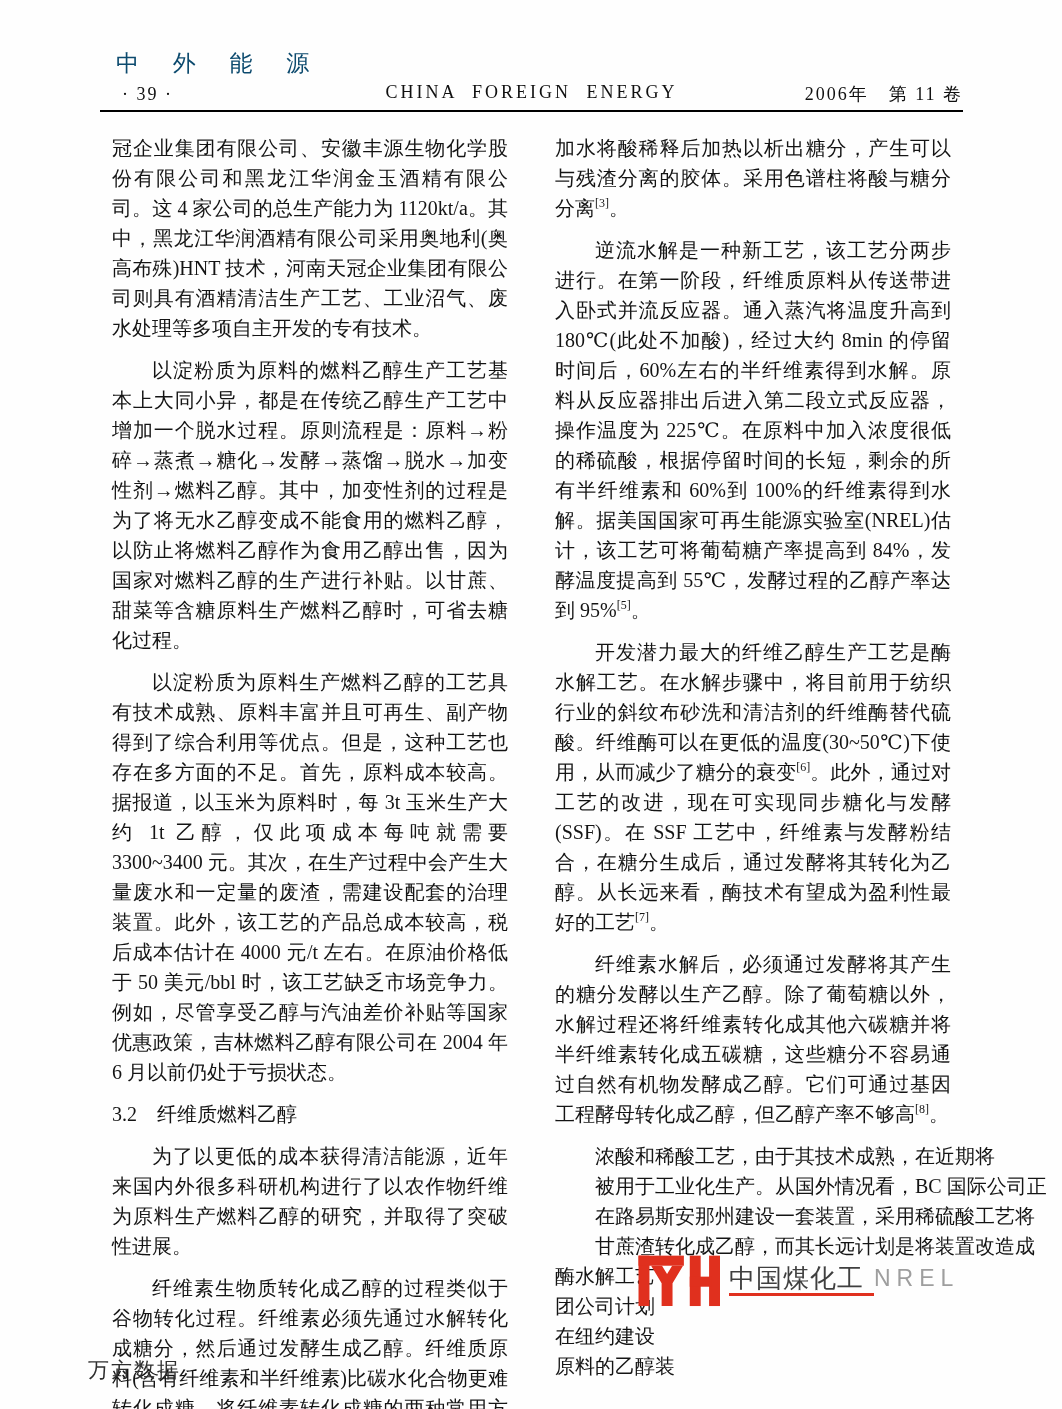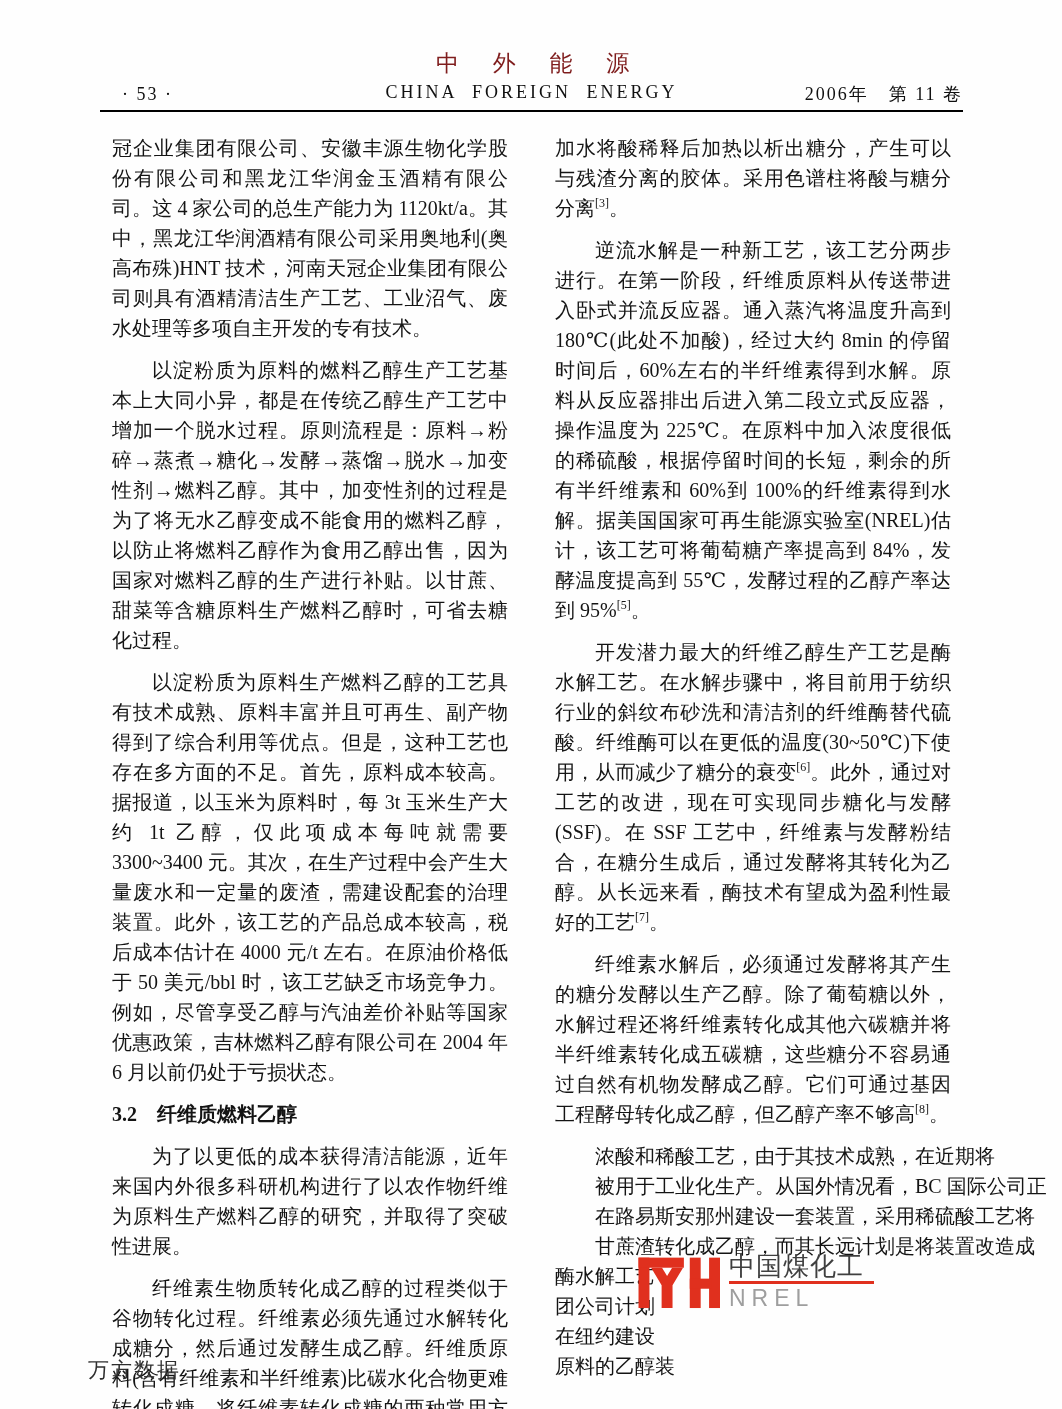--- a/index.html
+++ b/index.html
@@ -7,22 +7,22 @@
     position:relative;
     width:1062px;height:1409px;
     background:#fefefe;
     font-family:"Liberation Serif","DejaVu Serif",serif;
     color:#141414;
     overflow:hidden;
   }
   
   .hdr{position:absolute;left:100px;top:0;width:863px;}
   .hdr-cn{
-    position:absolute;top:48px;left:8px;width:100%;
-    text-align:center;font-size:23px;letter-spacing:14px;color:#7f1d1d;
+    position:absolute;top:48px;left:16px;width:100%;
+    text-align:left;font-size:23px;letter-spacing:14px;color:#0c4a6e;
   }
   .hdr-row{
     position:absolute;top:82px;left:0;width:100%;
     display:flex;justify-content:space-between;align-items:baseline;
     font-size:18px;color:#101010;
   }
   .hdr-pageno{margin-left:22px;letter-spacing:2px;}
   .hdr-en{position:absolute;left:0;right:0;text-align:center;letter-spacing:3px;word-spacing:8px;}
   .hdr-issue{letter-spacing:2px;z-index:1;background:transparent;}
   .hdr-rule{
@@ -34,33 +34,33 @@
     position:absolute;left:100px;top:121px;width:863px;
     display:flex;gap:23px;
   }
   .col{
     width:420px;
     font-size:20px;line-height:30px;
     text-align:justify;text-justify:inter-ideograph;
   }
   .para{margin:12px;}
   .para.indent{text-indent:2em;}
-  .para.heading{font-weight:bold;text-indent:0;}
+  .para.heading{font-weight:normal;text-indent:0;}
   sup.ref{font-size:12px;line-height:0;vertical-align:super;letter-spacing:0;}
   .line{white-space:nowrap;}
   .line.indent{text-indent:2em;}
   .line.spread{display:flex;justify-content:space-between;white-space:nowrap;text-indent:0;flex-direction:column;}
   
   .watermark{
     position:absolute;left:636px;top:1252px;
     display:flex;align-items:center;gap:9px;
     z-index:5;
   }
   .wm-logo{display:block;}
-  .wm-text{display:flex;flex-direction:column;justify-content:center;}
+  .wm-text{display:flex;flex-direction:row;justify-content:center;}
   .wm-cn{
     font-family:"Liberation Sans","DejaVu Sans",sans-serif;
     font-size:26px;line-height:28px;color:#3f3f3f;letter-spacing:1px;
     border-bottom:3px solid #e0301e;padding-right:10px;padding-bottom:1px;
   }
   .wm-en{
     font-family:"Liberation Sans","DejaVu Sans",sans-serif;
     font-size:23px;line-height:27px;color:#9e9e9e;letter-spacing:6px;margin-top:1px;
   }
   
@@ -71,21 +71,21 @@
   }
 </style>
 </head>
 <body>
 
 <div class="page">
 
   <div class="hdr">
     <div class="hdr-cn">中 外 能 源</div>
     <div class="hdr-row">
-      <span class="hdr-pageno">· 53 ·</span>
+      <span class="hdr-pageno">· 39 ·</span>
       <span class="hdr-en">CHINA  FOREIGN  ENERGY</span>
       <span class="hdr-issue">2006年　第 11 卷</span>
     </div>
   </div>
   <div class="hdr-rule"></div>
 
   <div class="columns">
     <div class="col" id="col-left">
         <div class="para"><span>冠企业集团有限公司、安徽丰源生物化学股份有限公司和黑龙江华润金玉酒精有限公司。这 4 家公司的总生产能力为 1120kt/a。其中，黑龙江华润酒精有限公司采用奥地利(奥高布殊)HNT 技术，河南天冠企业集团有限公司则具有酒精清洁生产工艺、工业沼气、废水处理等多项自主开发的专有技术。</span></div>
         <div class="para indent"><span>以淀粉质为原料的燃料乙醇生产工艺基本上大同小异，都是在传统乙醇生产工艺中增加一个脱水过程。原则流程是：原料→粉碎→蒸煮→糖化→发酵→蒸馏→脱水→加变性剂→燃料乙醇。其中，加变性剂的过程是为了将无水乙醇变成不能食用的燃料乙醇，以防止将燃料乙醇作为食用乙醇出售，因为国家对燃料乙醇的生产进行补贴。以甘蔗、甜菜等含糖原料生产燃料乙醇时，可省去糖化过程。</span></div>

